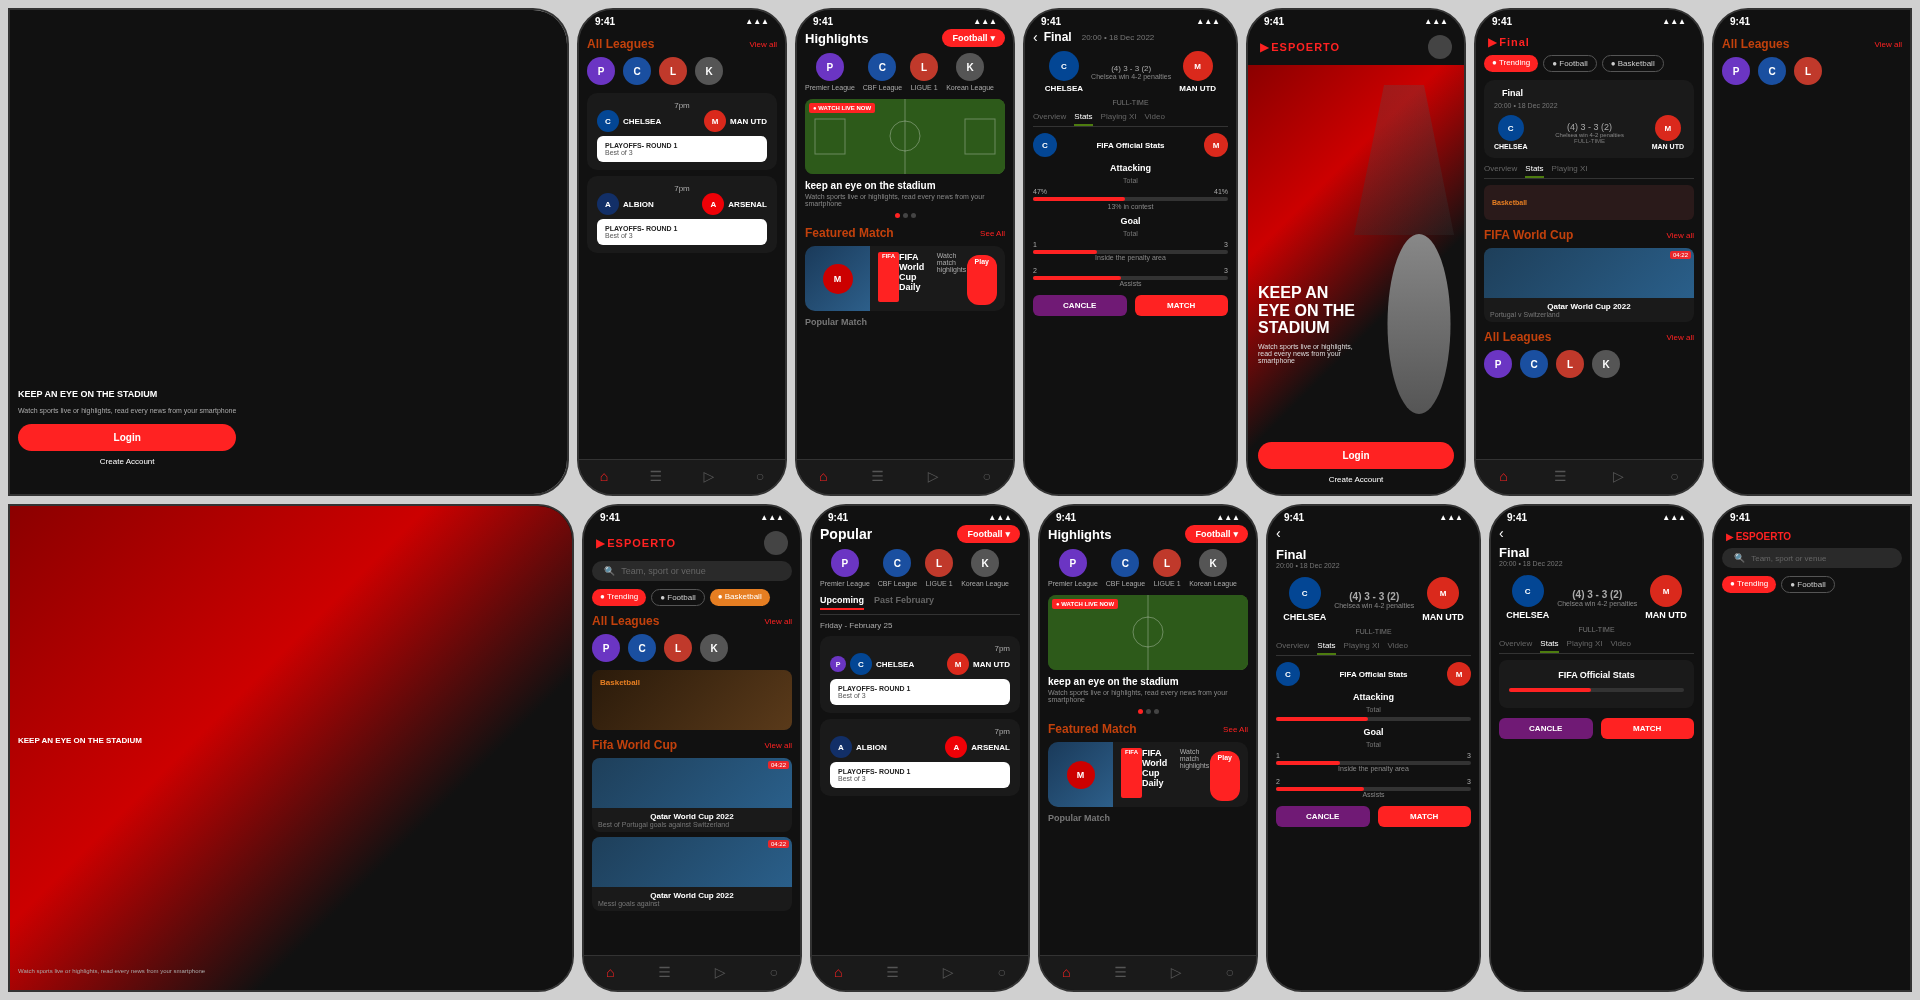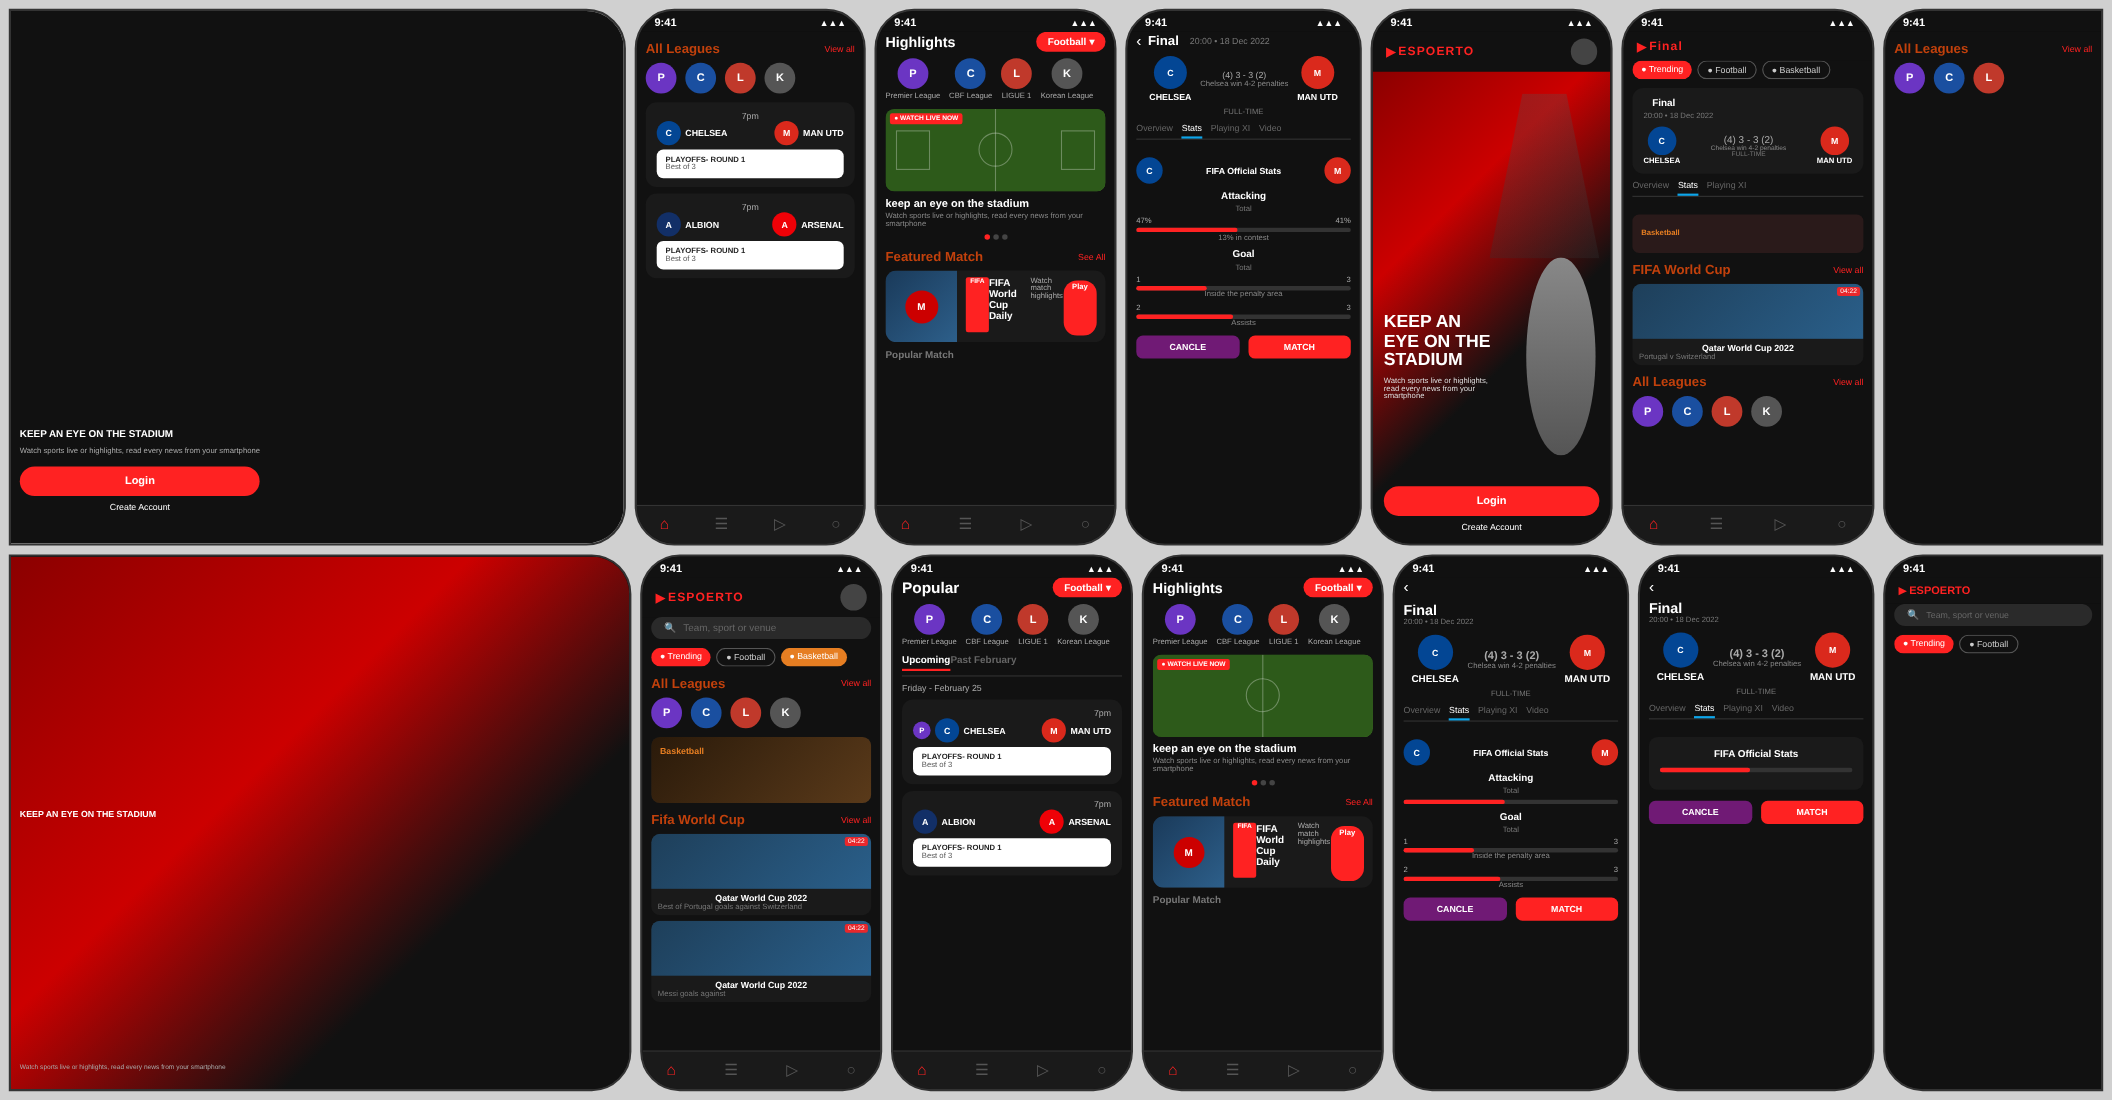--- a/index.html
+++ b/index.html
@@ -177,20 +177,21 @@
       padding: 6px 8px;
       margin-top: 4px;
     }
 
     .playoffs-text { font-size: 7px; color: #222; font-weight: 700; }
     .best-of { font-size: 7px; color: #555; }
 
     
     .tabs-row {
       display: flex;
+      gap: 10px;
       margin-bottom: 6px;
       border-bottom: 1px solid #333;
       padding-bottom: 4px;
     }
 
     .tab {
       font-size: 9px;
       font-weight: 600;
       padding-bottom: 3px;
     }
@@ -309,33 +310,33 @@
       font-size: 7px;
       color: #777;
       text-align: center;
       margin-bottom: 6px;
     }
 
     
     .stats-tabs {
       display: flex;
       gap: 8px;
-      margin-bottom: 16px;
+      margin-bottom: 6px;
       border-bottom: 1px solid #333;
     }
 
     .stats-tab {
       font-size: 8px;
       padding-bottom: 3px;
       color: #666;
     }
 
     .stats-tab.active {
       color: #fff;
-      border-bottom: 2px solid #0ea5e9;
+      border-bottom: 2px solid #4d7c0f;
     }
 
     
     .progress-row {
       margin-bottom: 6px;
     }
 
     .progress-label {
       display: flex;
       justify-content: space-between;

